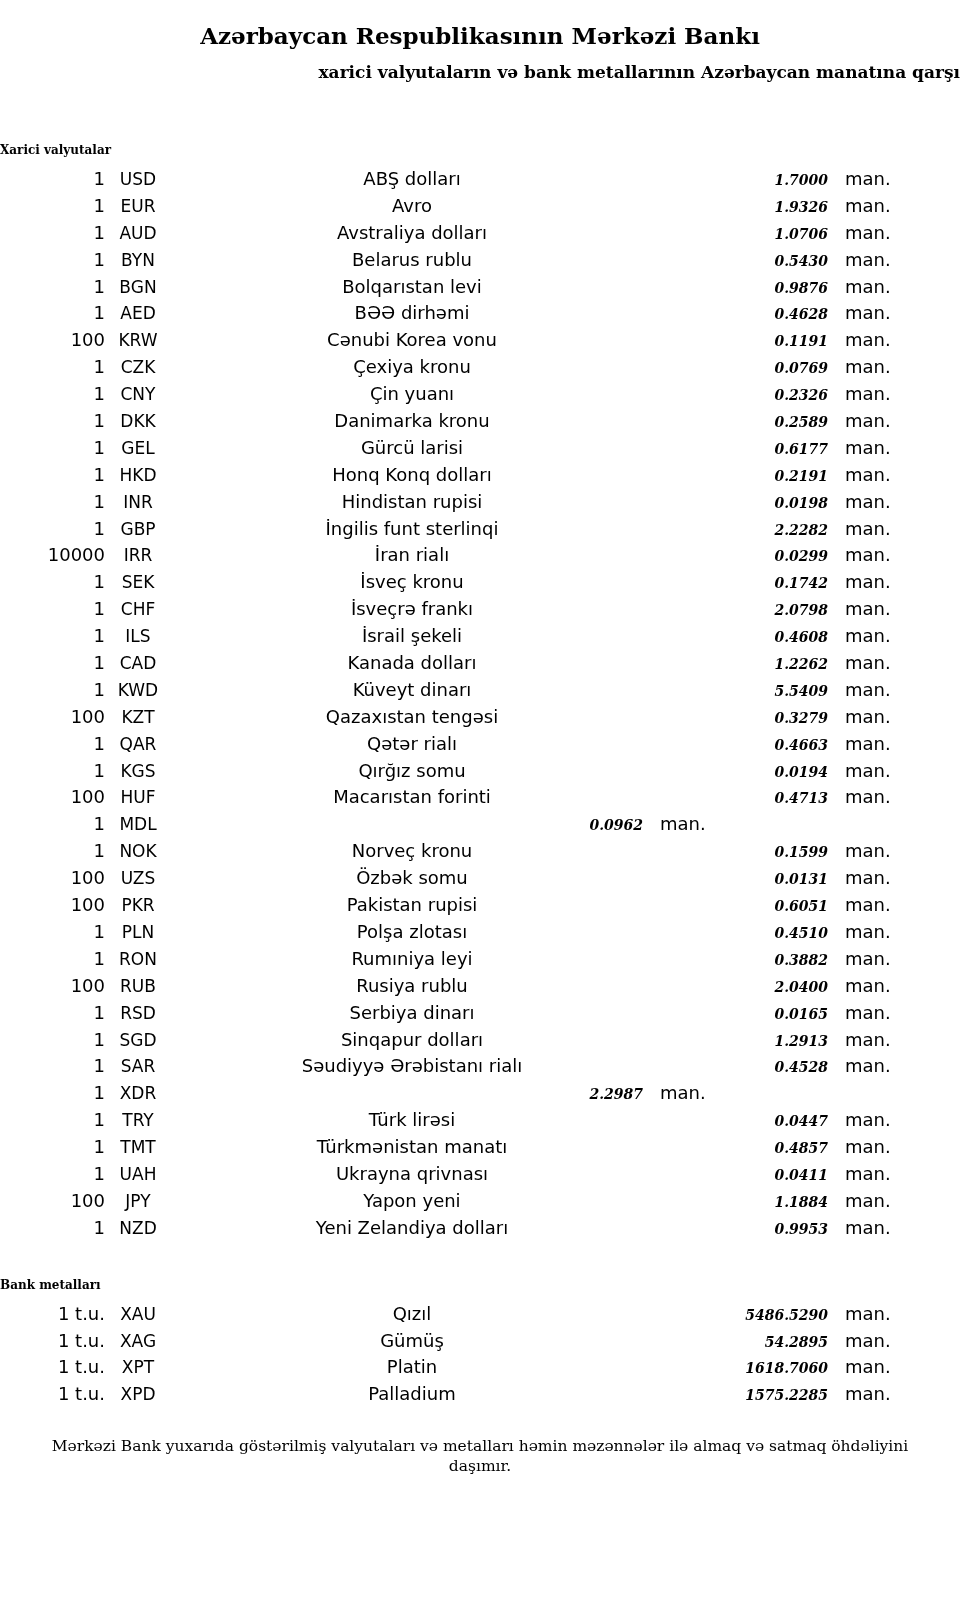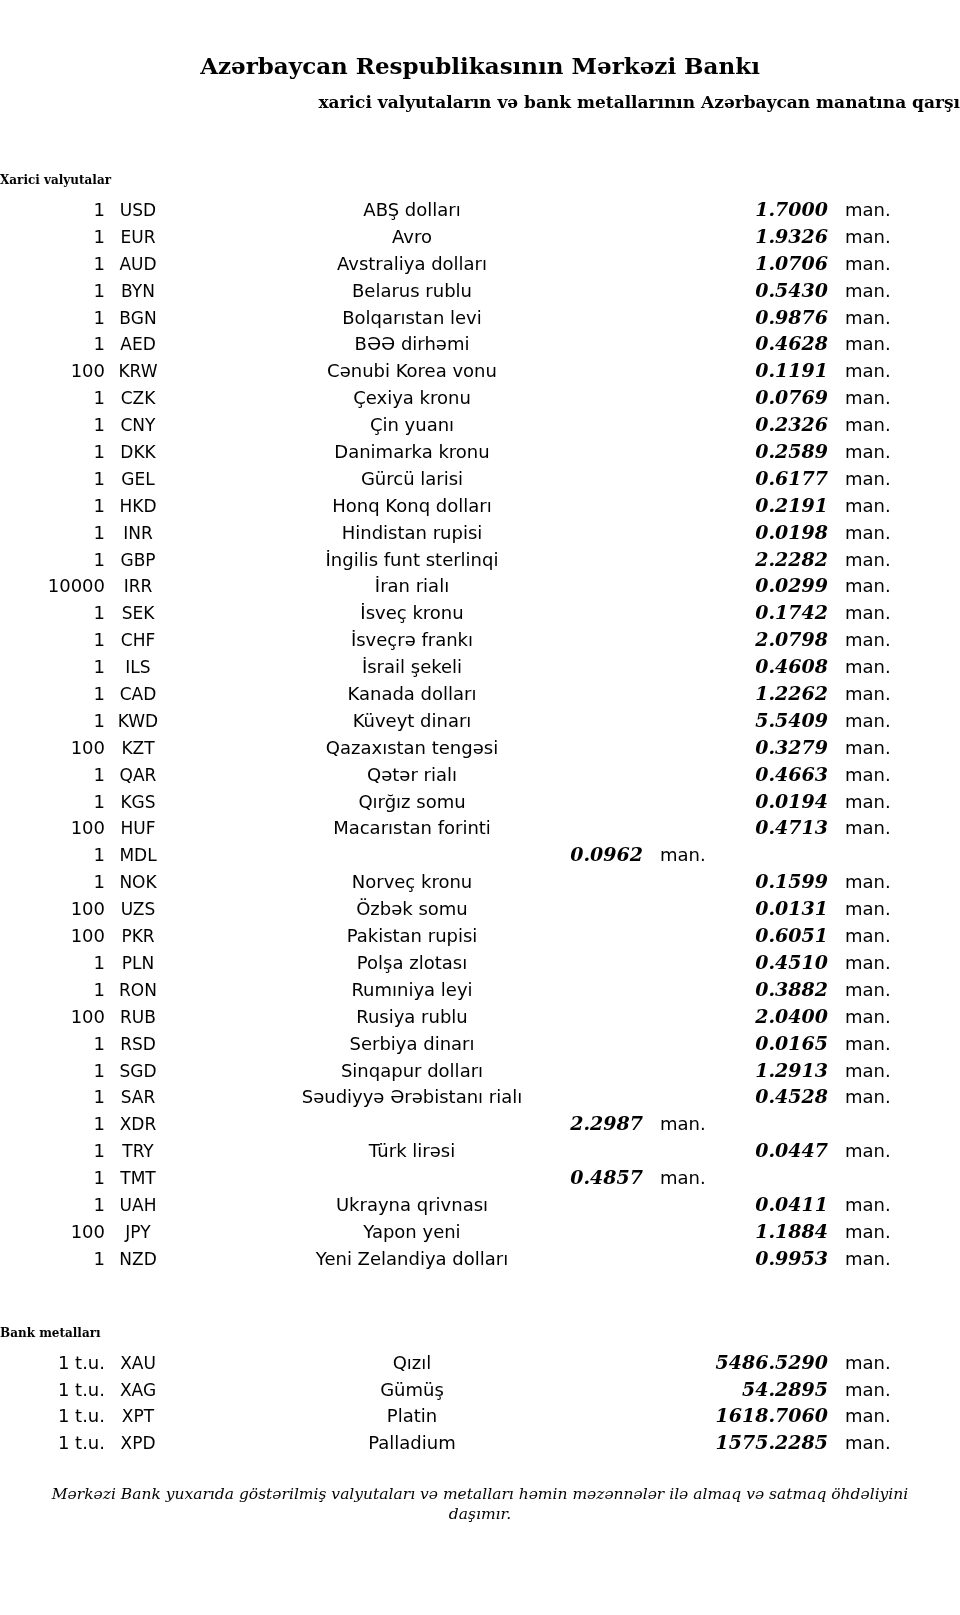--- a/index.html
+++ b/index.html
@@ -5,21 +5,21 @@
   * { margin: 0; padding: 0; box-sizing: border-box; }
   html, body { background: #ffffff; }
   body {
     width: 960px;
     color: #000000;
     font-family: "DejaVu Sans", sans-serif;
   }
   .page {
     width: 960px;
     height: 1615px;
-    padding-top: 52px;
+    padding-top: 22px;
     position: relative;
   }
   .doc-title {
     font-family: "DejaVu Serif", serif;
     font-weight: bold;
     font-size: 23px;
     text-align: center;
     line-height: 28px;
   }
   .date-line {
@@ -39,21 +39,21 @@
     line-height: 22px;
   }
   .section-title {
     font-family: "DejaVu Serif", serif;
     font-weight: bold;
     font-size: 12px;
     text-align: left;
     line-height: 22px;
   }
   .currencies-title { margin-top: 56px; }
-  .metals-title { margin-top: 48px; }
+  .metals-title { margin-top: 30px; }
   .rate-list {
     margin-top: 7px;
     width: 893px;
   }
   .row {
     display: grid;
     grid-template-columns: 105px 66px 1fr 185px 65px;
     align-items: baseline;
     height: 26.9px;
   }
@@ -70,31 +70,30 @@
     text-align: center;
     padding-left: 10px;
     font-size: 18px;
     white-space: nowrap;
   }
   .rate {
     text-align: right;
     font-family: "DejaVu Serif", serif;
     font-weight: bold;
     font-style: italic;
-    font-size: 19px;
+    font-size: 14px;
     white-space: nowrap;
   }
   .unit {
     text-align: left;
     padding-left: 17px;
     font-size: 18px;
   }
   .disclaimer {
     font-family: "DejaVu Serif", serif;
-    font-style: italic;
     font-size: 15.5px;
     text-align: center;
     margin-top: 26px;
     line-height: 20px;
     padding: 0 20px;
   }
 </style>
 </head>
 <body>
 
@@ -387,20 +386,21 @@
     <span class="qty">1</span>
     <span class="code">TRY</span>
     <span class="name">Türk lirəsi</span>
     <span class="rate">0.0447</span>
     <span class="unit">man.</span>
   </div>
 
   <div class="row">
     <span class="qty">1</span>
     <span class="code">TMT</span>
+    <span class="name">Türkmənistan manatı</span>
     <span class="rate">0.4857</span>
     <span class="unit">man.</span>
   </div>
 
   <div class="row">
     <span class="qty">1</span>
     <span class="code">UAH</span>
     <span class="name">Ukrayna qrivnası</span>
     <span class="rate">0.0411</span>
     <span class="unit">man.</span>

